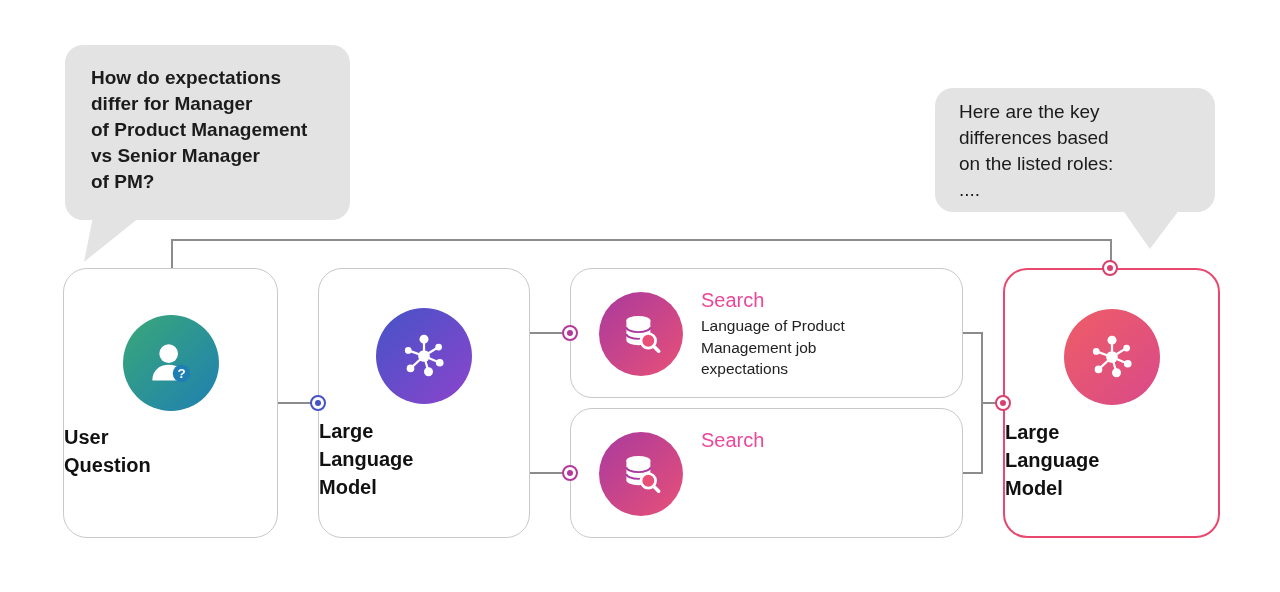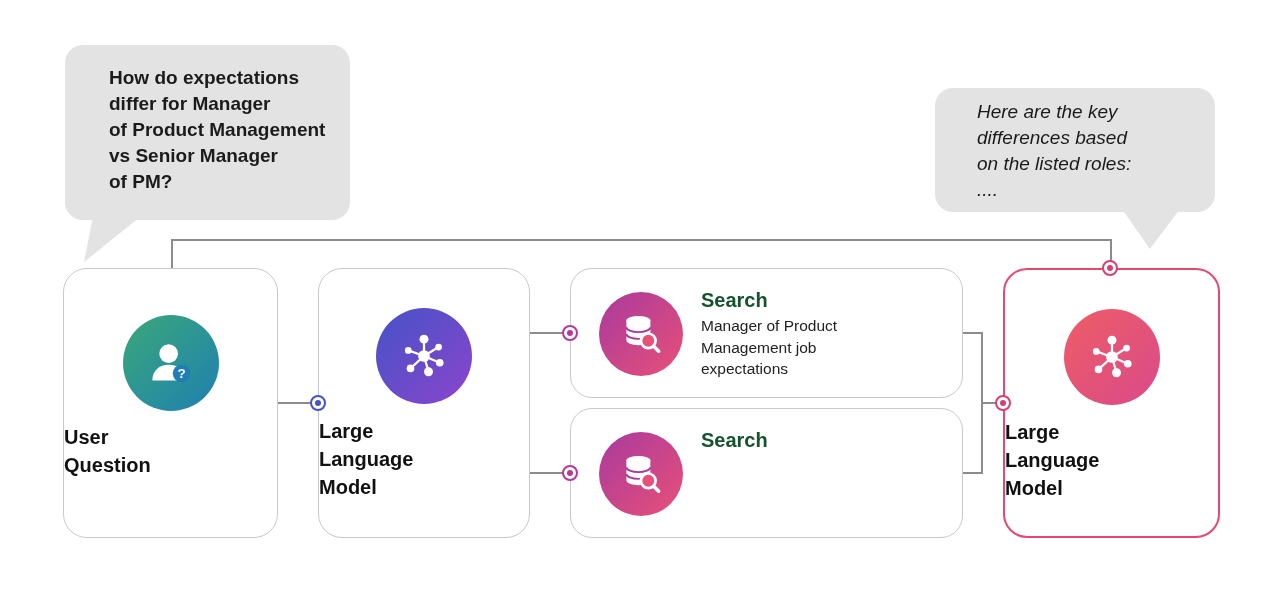--- a/index.html
+++ b/index.html
@@ -13,27 +13,26 @@
     color: var(--text);
   }
 
   
   .bubble {
     position: absolute;
     background: var(--bubble-bg);
     border-radius: 18px;
     box-sizing: border-box;
     color: var(--text);
-    padding-left: 18px;
   }
   .bubble-q { left: 65px; top: 45px; width: 285px; height: 175px; }
   .bubble-a { left: 935px; top: 88px; width: 280px; height: 124px; }
   .bubble-text { white-space: pre-line; font-size: 19px; line-height: 26px; }
   .bubble-q .bubble-text { padding: 20px 10px 20px 26px; font-weight: bold; }
-  .bubble-a .bubble-text { padding: 11px 10px 11px 24px; font-weight: normal; font-style: italic; }
+  .bubble-a .bubble-text { padding: 11px 10px 11px 24px; font-weight: normal; }
   .tail { position: absolute; background: var(--bubble-bg); }
   .tail-q { left: 84px; top: 217px; width: 56px; height: 45px; clip-path: polygon(0 100%, 16% 0, 100% 0); }
   .tail-a { left: 1122px; top: 209px; width: 58px; height: 40px; clip-path: polygon(0 0, 100% 0, 48% 100%); }
 
   
   .line { position: absolute; background: var(--line); }
   .h { height: 1.5px; }
   .v { width: 1.5px; }
 
   
@@ -90,21 +89,21 @@
     font-weight: bold;
     font-size: 20px;
     line-height: 28px;
     white-space: pre-line;
     color: #111;
   }
   .box-uq .box-label { top: 154px; }
   .box-llm1 .box-label, .box-llm2 .box-label { top: 148px; }
 
   .search-text { position: absolute; left: 130px; top: 19px; }
-  .search-title { font-weight: bold; font-size: 20px; line-height: 24px; color: #14532d; }
+  .search-title { font-weight: normal; font-size: 20px; line-height: 24px; color: #ec4899; }
   .search-body { font-size: 15.5px; line-height: 21.5px; color: #222; width: 172px; margin-top: 3px; }
 </style>
 </head>
 <body>
 
 <div class="canvas">
 
   <div class="bubble bubble-q">
     <div class="bubble-text">How do expectations
 differ for Manager
@@ -177,21 +176,21 @@
         <path d="M10 11 v19 c0 2.6 5.2 4.7 11.5 4.7 c6.3 0 11.5 -2.1 11.5 -4.7 v-19 z" fill="#fff"></path>
         <ellipse cx="21.5" cy="11" rx="11.5" ry="4.4" fill="#fff"></ellipse>
         <path d="M10 17.5 c0 2.6 5.2 4.7 11.5 4.7 c6.3 0 11.5 -2.1 11.5 -4.7" fill="none" stroke="var(--magenta-a)" stroke-width="1.8"></path>
         <path d="M10 24 c0 2.6 5.2 4.7 11.5 4.7 c6.3 0 11.5 -2.1 11.5 -4.7" fill="none" stroke="var(--magenta-a)" stroke-width="1.8"></path>
         <circle cx="31" cy="30.5" r="7" fill="var(--magenta-b)" stroke="#fff" stroke-width="2.6"></circle>
         <line x1="36.2" y1="35.7" x2="41" y2="40.5" stroke="#fff" stroke-width="3.4" stroke-linecap="round"></line>
       </svg>
     </div>
     <div class="search-text">
       <div class="search-title">Search</div>
-      <div class="search-body">Manager of Product Management job expectations</div>
+      <div class="search-body">Language of Product Management job expectations</div>
     </div>
   </div>
 
   <div class="box box-s2">
     <div class="icon-circle circle-84 grad-magenta">
       <svg viewBox="0 0 48 48" width="50" height="50" aria-hidden="true">
         <path d="M10 11 v19 c0 2.6 5.2 4.7 11.5 4.7 c6.3 0 11.5 -2.1 11.5 -4.7 v-19 z" fill="#fff"></path>
         <ellipse cx="21.5" cy="11" rx="11.5" ry="4.4" fill="#fff"></ellipse>
         <path d="M10 17.5 c0 2.6 5.2 4.7 11.5 4.7 c6.3 0 11.5 -2.1 11.5 -4.7" fill="none" stroke="var(--magenta-a)" stroke-width="1.8"></path>
         <path d="M10 24 c0 2.6 5.2 4.7 11.5 4.7 c6.3 0 11.5 -2.1 11.5 -4.7" fill="none" stroke="var(--magenta-a)" stroke-width="1.8"></path>

